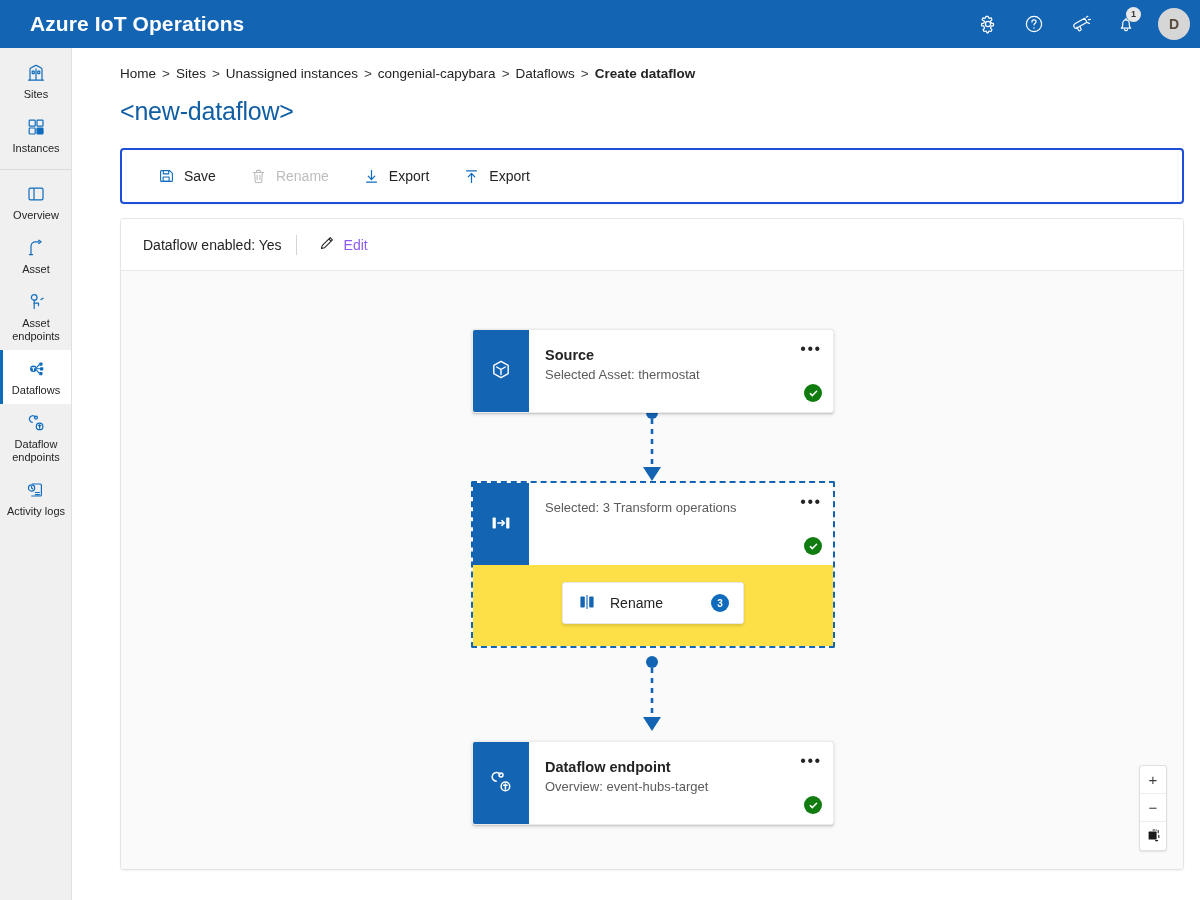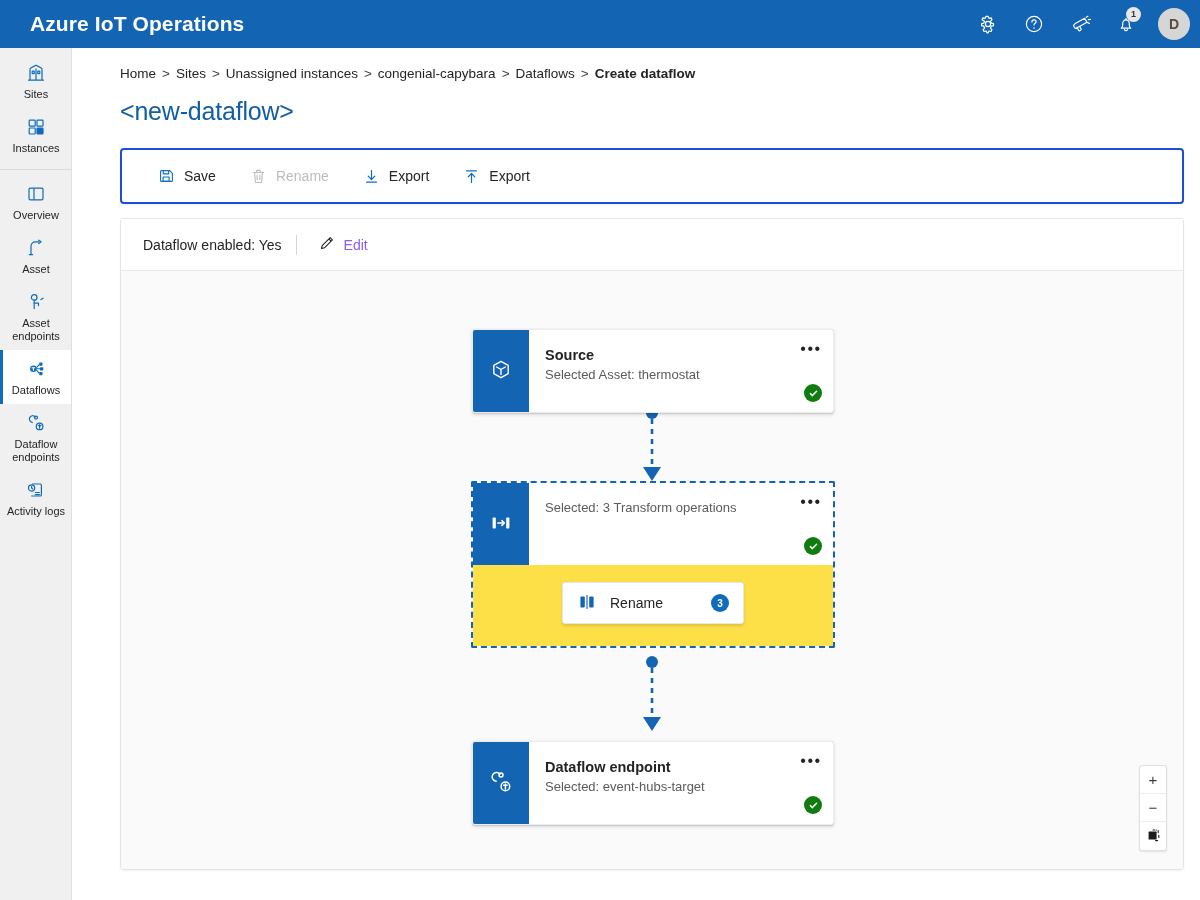--- a/index.html
+++ b/index.html
@@ -704,21 +704,21 @@
               <path d="M12.1 5.2a4.4 4.4 0 1 0-3.9 7.0" stroke-linecap="round"></path>
               <circle cx="13.0" cy="6.0" r="2.0"></circle>
               <circle cx="17.4" cy="17.4" r="4.3"></circle>
               <path d="M17.4 15.0v4.9M15.6 16.2h3.5" stroke-linecap="round"></path>
             </svg>
           </span>
         </div>
         <div class="node-body">
           <div class="node-menu">•••</div>
           <div class="node-title">Dataflow endpoint</div>
-          <div class="node-sub">Selected: event-hubs-target</div>
+          <div class="node-sub">Overview: event-hubs-target</div>
           <div class="node-status">
             <svg width="11" height="11" viewBox="0 0 11 11" fill="none" stroke="#ffffff" stroke-width="1.5" stroke-linecap="round" stroke-linejoin="round">
               <path d="M2.4 5.6l2.0 2.0 4.2-4.3"></path>
             </svg>
           </div>
         </div>
       </div>
 
       <div class="zoom-controls">
         <div class="zoom-btn">+</div>

